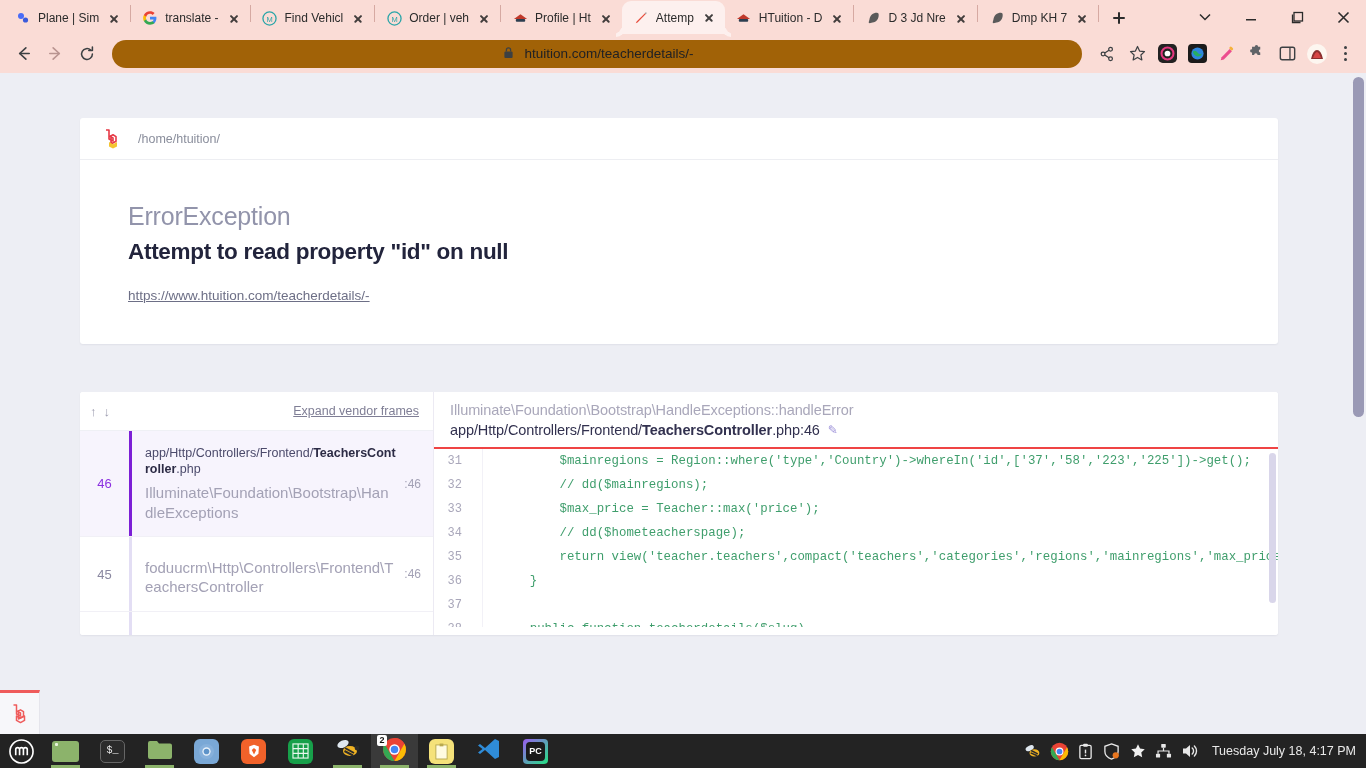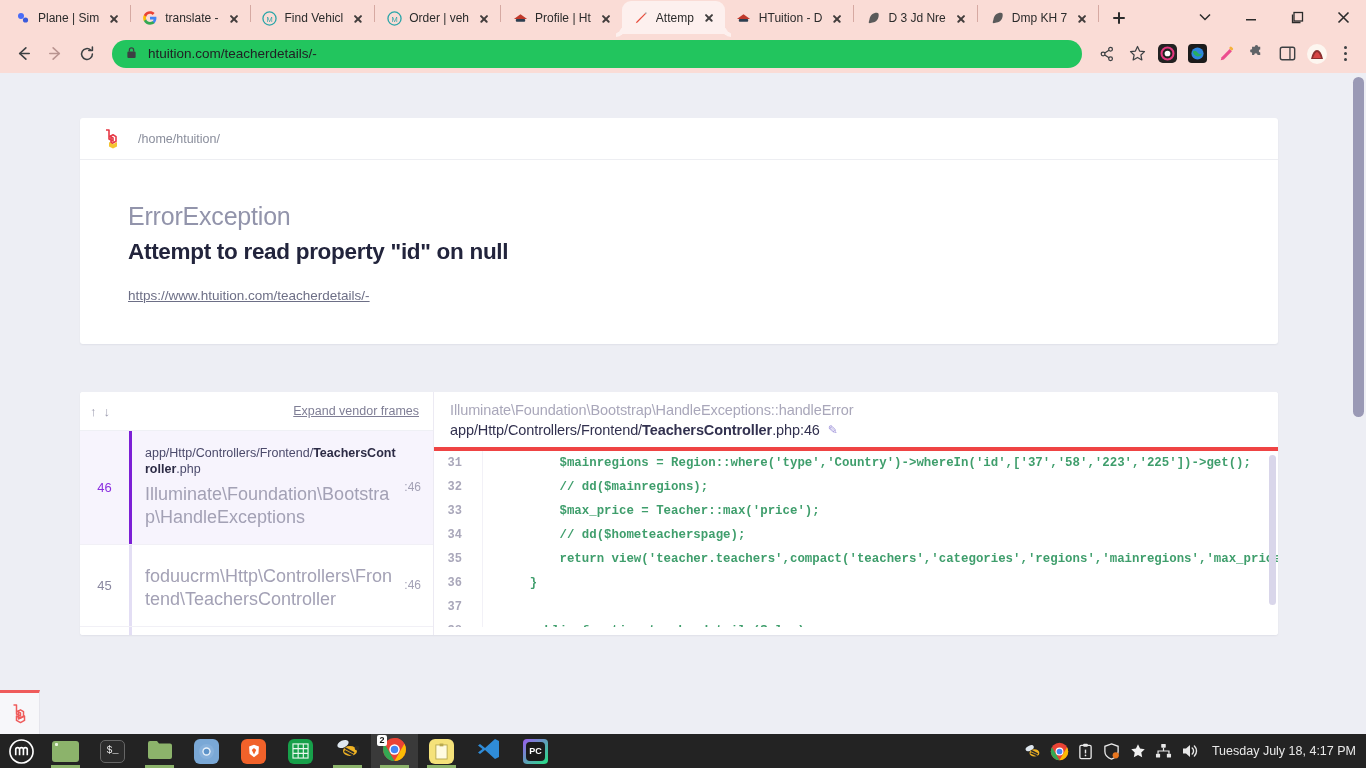--- a/index.html
+++ b/index.html
@@ -44,23 +44,23 @@
   .newtab::after  { left:13.1px; top:8px; width:1.8px; height:12px; }
 
   .winctl { position:absolute; right:0; top:0; height:34px; display:flex; align-items:center; }
   .winbtn { width:46px; height:34px; display:flex; align-items:center; justify-content:center; color:#2b2b2b; font-size:13px; }
 
   .toolbar { height:39px; display:flex; align-items:center; padding:0 8px; gap:2px; }
   .navbtn { width:30px; height:30px; border-radius:50%; display:flex; align-items:center; justify-content:center; color:#3c4043; }
   .navbtn.dim { color:#a58a86; }
   .navbtn svg { display:block; }
   .omnibox {
-    flex:1; height:28px; margin:0 8px; background:#22c55e; border-radius:14px;
+    flex:1; height:28px; margin:0 8px; background:#a16207; border-radius:14px;
     display:flex; align-items:center; padding:0 12px 0 14px; gap:11px;
-    font-size:13.5px; color:#202124; min-width:0;
+    font-size:13.5px; color:#202124; min-width:0;justify-content:center;
   }
   .omnibox .urltext { white-space:nowrap; overflow:hidden; }
   .tb-icon { width:26px; height:26px; display:flex; align-items:center; justify-content:center; margin-left:2px; }
   .tb-icon svg { display:block; }
   .kebab { width:26px; height:26px; display:flex; flex-direction:column; align-items:center; justify-content:center; gap:2.6px; }
   .kebab i { width:3px; height:3px; border-radius:50%; background:#3c4043; display:block; }
 
   
   .viewport { position:absolute; top:73px; left:0; width:1366px; height:661px; background:#edeef4; overflow:hidden; }
 
@@ -92,42 +92,42 @@
   .frames-top { height:39px; display:flex; align-items:center; justify-content:space-between; padding:0 14px 0 10px; border-bottom:1px solid #eff0f5; }
   .arrows { display:flex; gap:7px; color:#9b9aae; font-size:13px; }
   .expand-link { font-size:12.5px; color:#7f7e95; text-decoration:underline; }
   .frame { display:flex; min-height:75px; border-bottom:1px solid #f1f0f6; position:relative; }
   .frame .fnum { width:49px; flex:0 0 49px; display:flex; align-items:center; justify-content:center; font-size:13px; color:#8a88a0; }
   .frame .fbar { width:3px; flex:0 0 3px; background:#e3def4; }
   .frame .fbody { flex:1; min-width:0; padding:14px 12px 14px 13px; display:flex; align-items:center; }
   .frame .fcontent { flex:1; min-width:0; }
   .frame .fpath { font-size:12.5px; color:#4b4a6b; line-height:1.28; word-break:break-all; }
   .frame .fpath b { font-weight:700; color:#2c2b45; }
-  .frame .fclass { font-size:18px; color:#a3a1b5; line-height:1.3; margin-top:6px; word-break:break-all; }
+  .frame .fclass { font-size:15px; color:#a3a1b5; line-height:1.3; margin-top:6px; word-break:break-all; }
   .frame .fline { font-size:12px; color:#a3a1b5; padding-left:8px; align-self:center; }
   .frame.selected { background:#f7f4fd; }
   .frame.selected .fbar { background:#7c1fd6; }
   .frame.selected .fnum { color:#8b2fe0; font-weight:400; }
   .frame.vendor .fnum .plus {
     width:15px; height:15px; border-radius:50%; border:1.6px solid #b9b7c8; position:relative; display:block;
   }
   .frame.vendor .fnum .plus::before, .frame.vendor .fnum .plus::after {
     content:""; position:absolute; background:#b9b7c8;
   }
   .frame.vendor .fnum .plus::before { left:3px; top:5.7px; width:7.6px; height:1.6px; }
   .frame.vendor .fnum .plus::after  { left:5.7px; top:3px; width:1.6px; height:7.6px; }
   .frame.vendor .fvendor { font-size:12.5px; color:#a3a1b5; }
 
   .codepane { flex:1; min-width:0; background:#fff; position:relative; overflow:hidden; }
   .code-head { padding:10px 7px 9px 16px; }
   .code-head .ch1 { font-size:14.5px; color:#a9a7ba; letter-spacing:-.1px; }
   .code-head .ch2 { font-size:14.5px; color:#32314f; margin-top:4px; letter-spacing:-.1px; display:flex; align-items:center; gap:8px; }
   .code-head .ch2 b { font-weight:700; }
   .pencil { font-size:12px; color:#9b8fd8; }
-  .code-wrap { position:relative; border-top:4px solid #ef4444; height:180px; overflow:hidden;font-weight:bold; }
+  .code-wrap { position:relative; border-top:2px solid #ef4444; height:180px; overflow:hidden; }
   .code-line { display:flex; height:24px; align-items:center; font-family:"Liberation Mono", monospace; font-size:12.4px; white-space:pre; }
   .code-line .ln { width:38px; flex:0 0 38px; text-align:right; color:#a9a7ba; font-size:12px; padding-right:10px; }
   .code-line .lc { padding-left:28px; color:#3f9e6c; }
   .code-wrap .gutterline { position:absolute; left:48px; top:0; bottom:0; width:1px; background:#f2f1f7; }
   .code-vscroll { position:absolute; right:2px; top:4px; width:7px; height:150px; background:#d9d6ea; border-radius:4px; }
 
   
   .ign-badge { position:absolute; left:0; bottom:0; width:40px; height:44px; background:#f7f7fa; border-top:3px solid #ef5b5b; border-right:1px solid #e5e5ec; display:flex; align-items:center; justify-content:center; }
 
   

